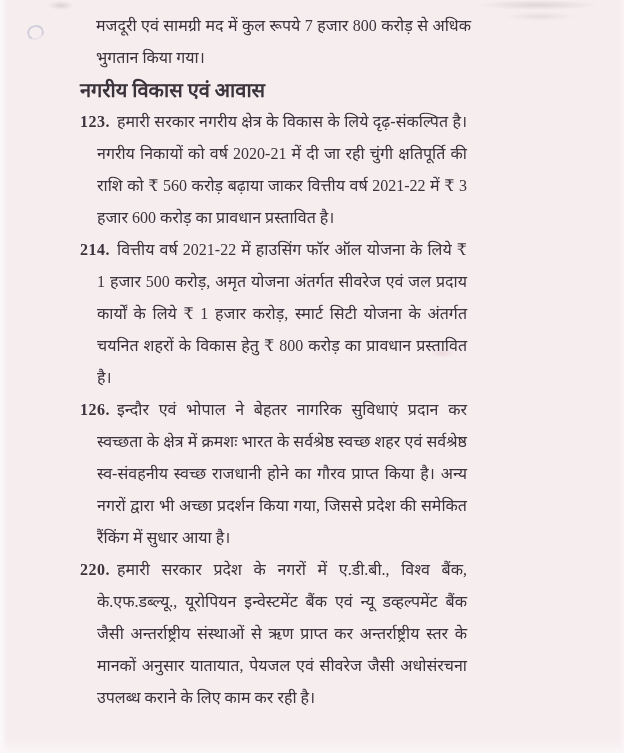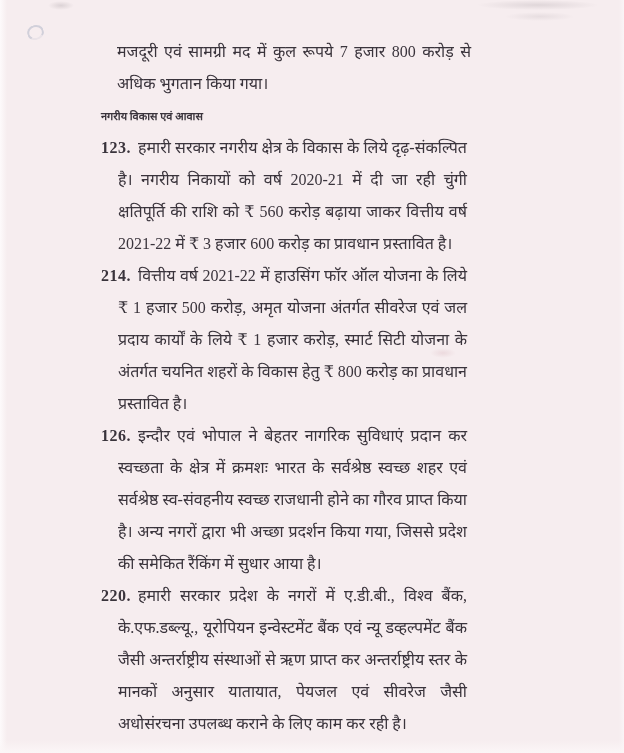--- a/index.html
+++ b/index.html
@@ -55,35 +55,35 @@
     border-radius: 50%;
   }
   .artifact-smudge-d {
     position: absolute; left: 430px; top: 348px; width: 26px; height: 10px;
     background: radial-gradient(ellipse at center, rgba(205,160,170,0.25), rgba(205,160,170,0) 70%);
     border-radius: 50%;
   }
 
   .content {
     position: absolute;
-    left: 0; top: 36px;
+    left: 0; top: 10px;
     width: 544px;
-    padding: 0 73px 0 101px;
+    padding: 0 73px 0 80px;
     box-sizing: border-box;
     font-size: 16px;
     line-height: 32px;
     text-align: justify;
   }
 
   .cont-para {
     margin: 0 0 0 16px;
   }
 
   h1.sec-heading, h2.sub-heading {
-    font-size: 11px;
+    font-size: 20px;
     line-height: 32px;
     font-weight: 700;
     margin: 0;
     text-align: left;
   }
 
   .num-para {
     margin: 0 4px 0 17px;
     text-indent: -17px; 
   }

